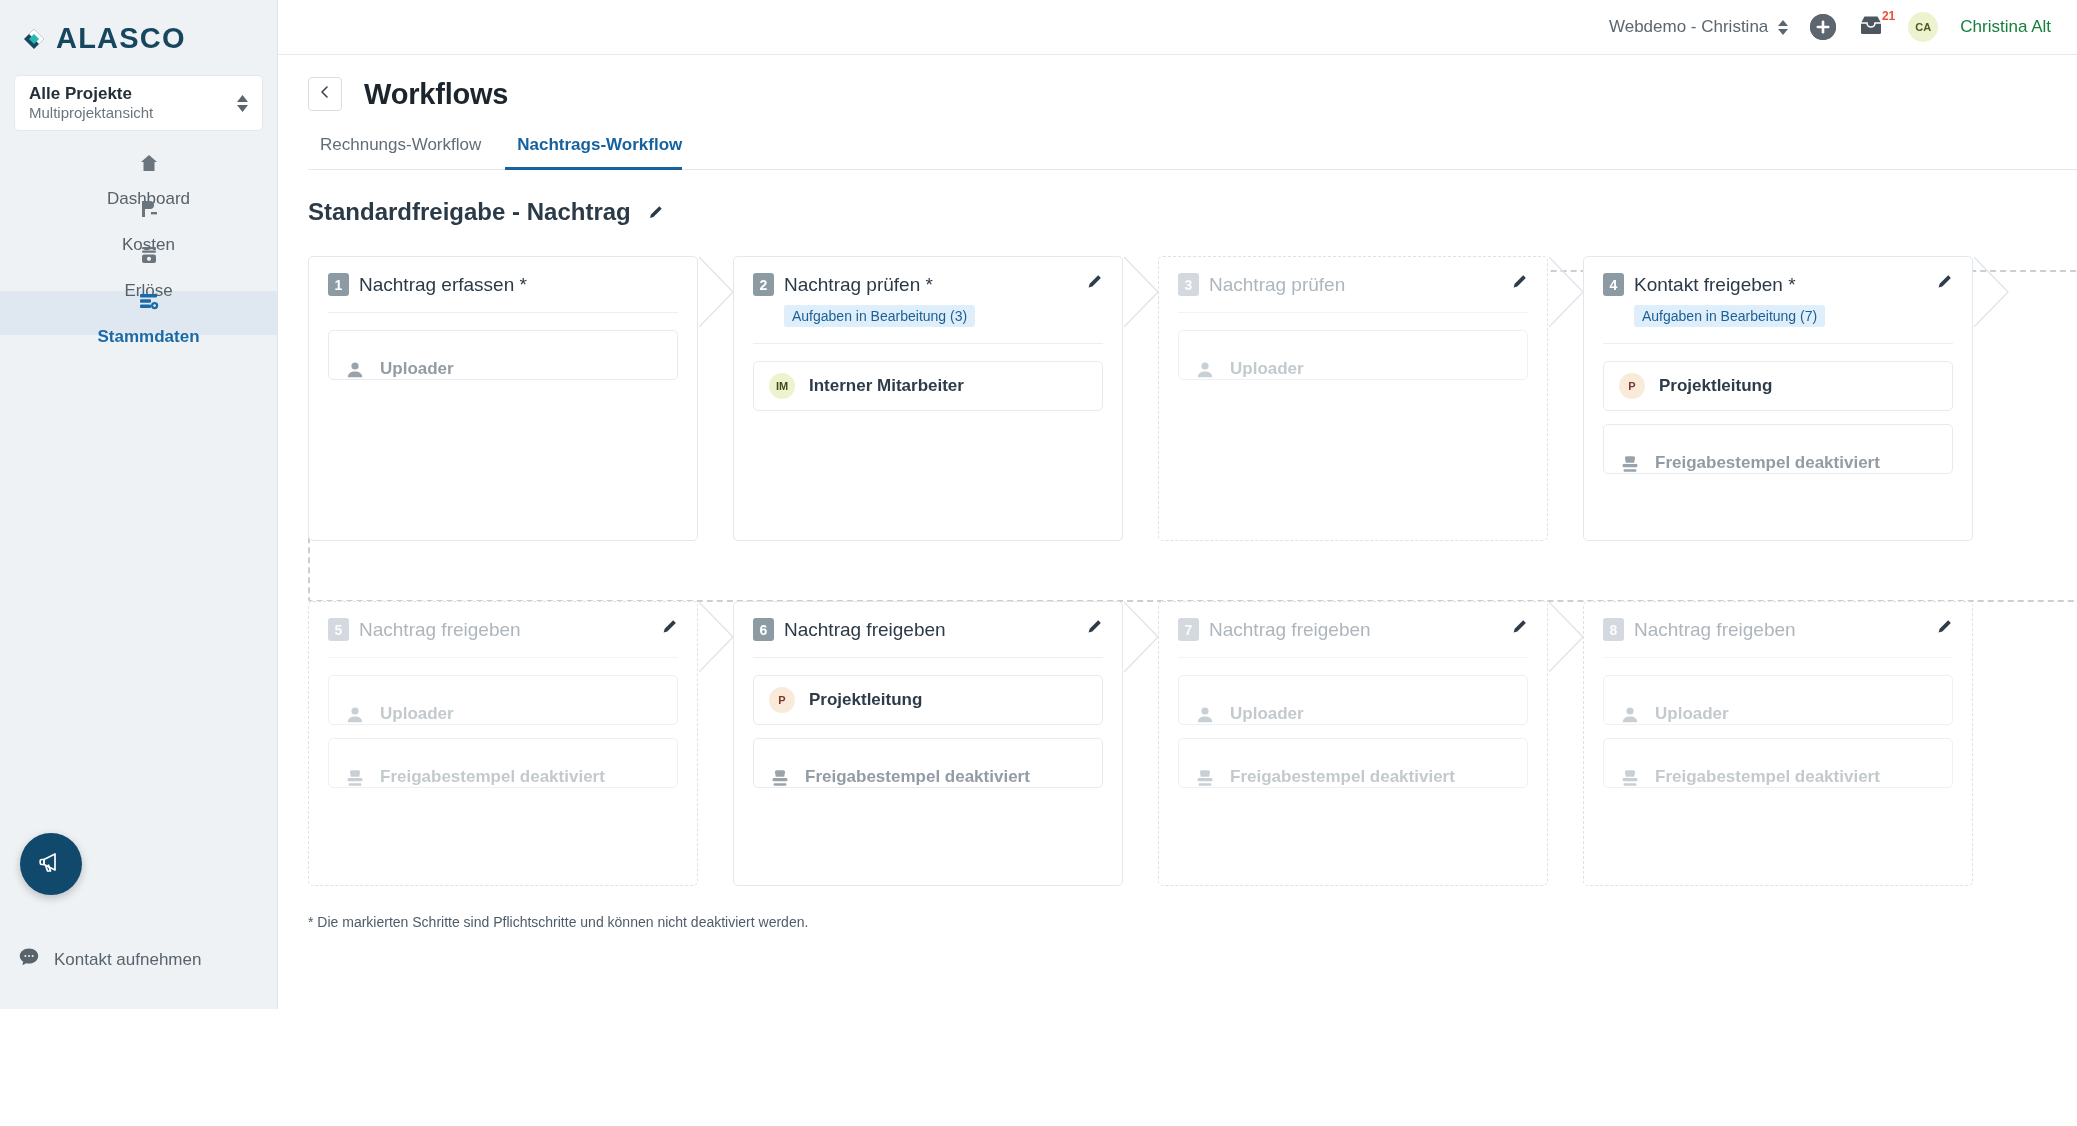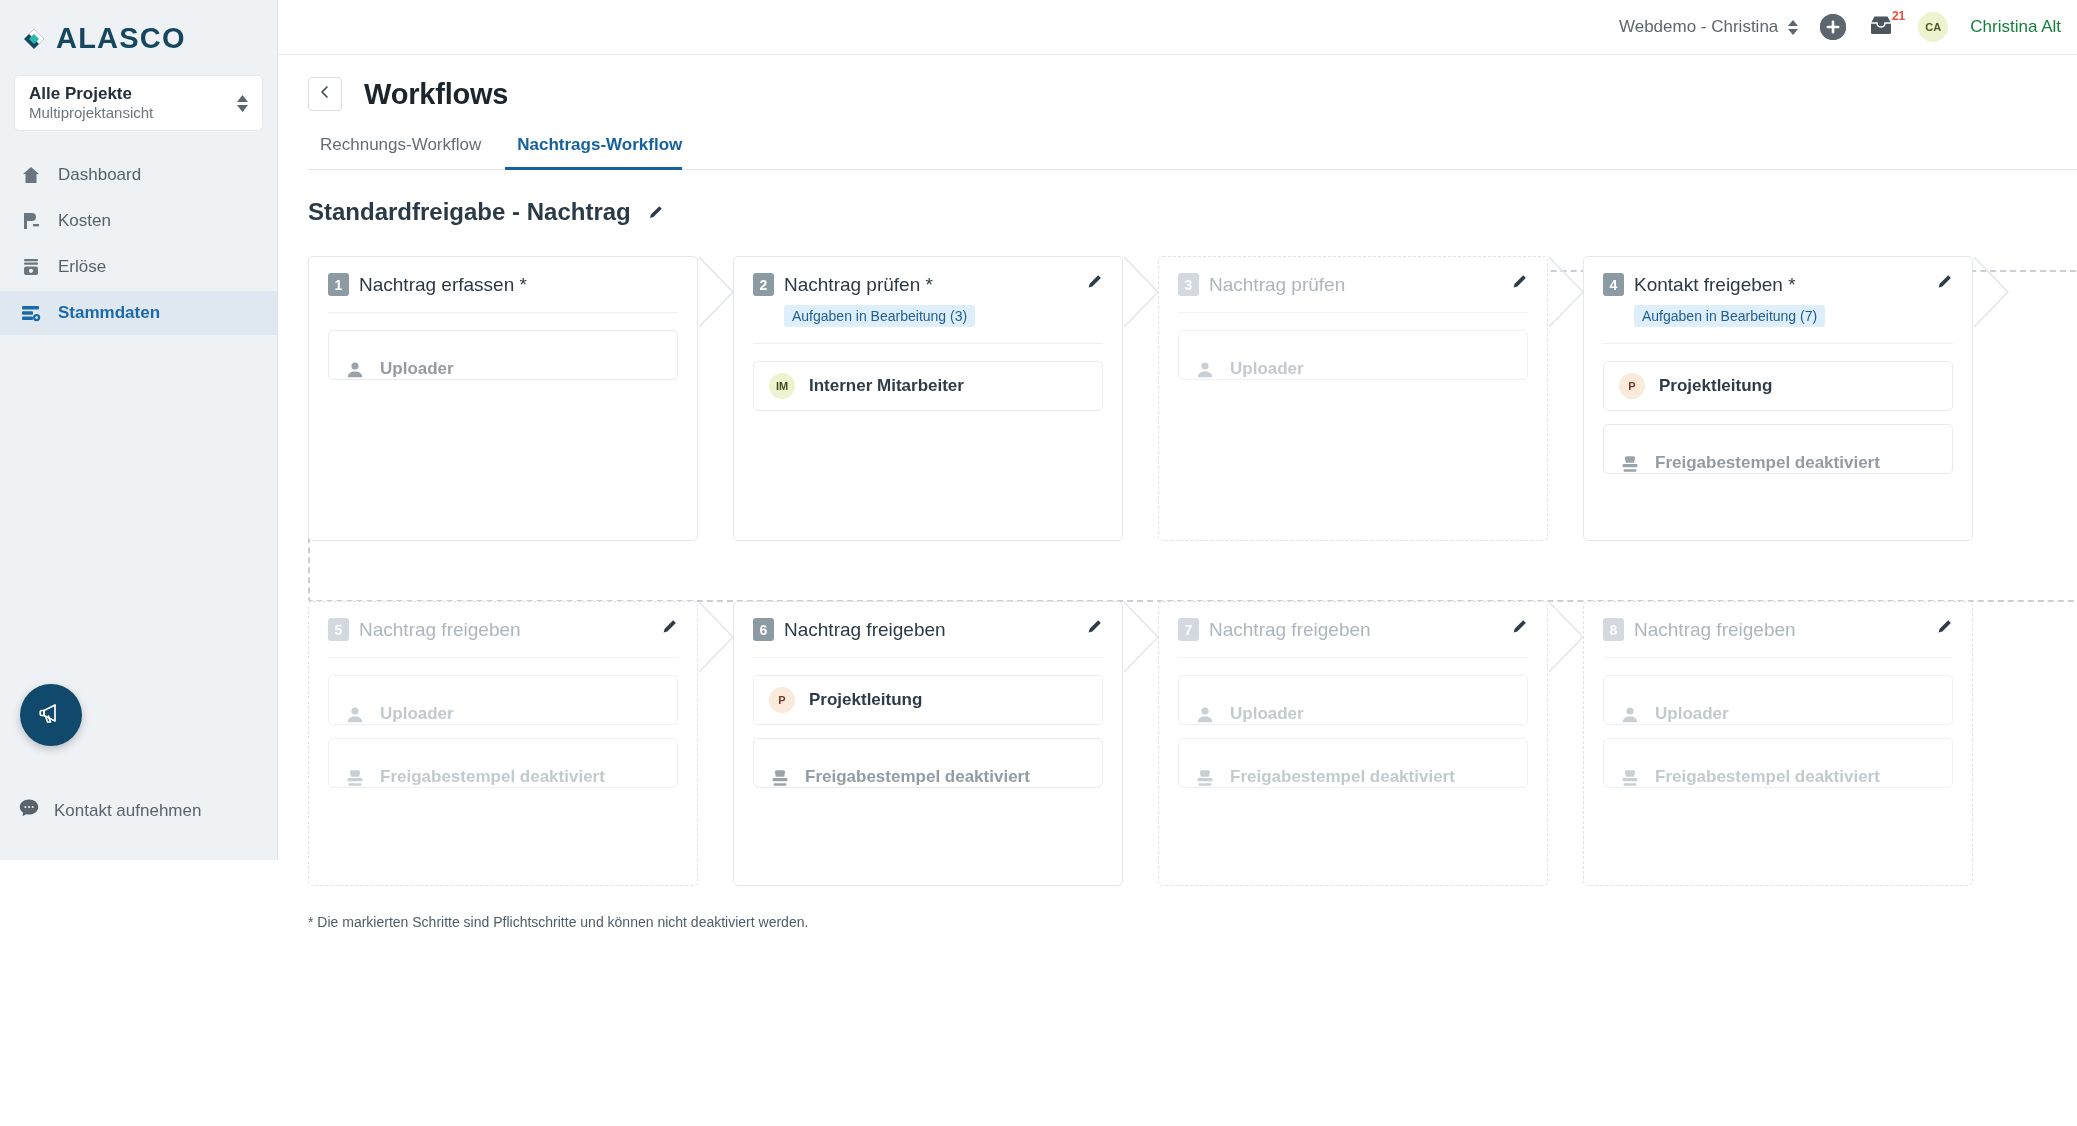--- a/index.html
+++ b/index.html
@@ -7,21 +7,21 @@
   html, body {
     width: 2077px; height: 1126px;
     font-family: "Liberation Sans", sans-serif;
     background: #ffffff;
     overflow: hidden;
   }
   #app { position: relative; width: 2077px; height: 1126px; display: flex; }
 
   
   .sidebar {
-    width: 278px; height: 860px;
+    width: 278px; height: 1009px;
     background: #eef2f5;
     border-right: 1px solid #dfe5ea;
     position: relative;
     flex: 0 0 278px;
   }
   .logo-row { display: flex; align-items: center; gap: 8px; padding: 22px 0 0 20px; }
   .logo-mark { width: 28px; height: 28px; position: relative; }
   .logo-text { font-size: 29px; font-weight: 700; color: #16475f; letter-spacing: 1.2px; font-family: "Liberation Sans", sans-serif; }
 
   .proj-select {
@@ -36,21 +36,21 @@
   }
   .proj-select .t1 { font-size: 17px; font-weight: 700; color: #23303a; line-height: 1.25; }
   .proj-select .t2 { font-size: 15px; color: #6a757e; line-height: 1.25; }
   .stepper { display: flex; flex-direction: column; gap: 3px; color: #5b666f; }
   .stepper svg { display: block; }
 
   .nav { margin-top: 22px; }
   .nav-item {
     display: flex; align-items: center; gap: 16px;
     height: 44px; padding-left: 20px; margin-bottom: 2px;
-    font-size: 17px; color: #57616a; cursor: pointer;
+    font-size: 17px; color: #57616a; cursor: pointer; flex-direction: column;
   }
   .nav-item .ic { width: 22px; height: 22px; display: flex; align-items: center; justify-content: center; color: #6b757e; }
   .nav-item.active { background: #dfe8f1; color: #1b6aa8; font-weight: 700; }
   .nav-item.active .ic { color: #1b6aa8; }
 
   .feedback-fab {
     position: absolute; left: 20px; bottom: 114px;
     width: 62px; height: 62px; border-radius: 50%;
     background: #10496b;
     display: flex; align-items: center; justify-content: center;
@@ -61,21 +61,21 @@
     position: absolute; left: 18px; bottom: 36px;
     display: flex; align-items: center; gap: 14px;
     font-size: 17px; color: #59636c; cursor: pointer;
   }
 
   
   .main { flex: 1; position: relative; height: 1126px; background: #fff; }
   .topbar {
     height: 55px; border-bottom: 1px solid #e6eaee;
     display: flex; align-items: center; justify-content: flex-end;
-    padding-right: 16px; gap: 22px; background: #fff;
+    padding-right: 26px; gap: 22px; background: #fff;
   }
   .tenant { display: flex; align-items: center; gap: 10px; font-size: 17px; color: #5d666e; cursor: pointer; }
   .plus-btn { width: 26px; height: 26px; border-radius: 50%; background: #5d666e; display:flex; align-items:center; justify-content:center; cursor:pointer; }
   .plus-btn:before { content:""; position:absolute; }
   .inbox-wrap { position: relative; cursor: pointer; width: 28px; height: 26px; display:flex; align-items:center; }
   .inbox-badge { position: absolute; top: -5px; right: -9px; font-size: 12px; font-weight: 700; color: #e8503a; }
   .avatar-chip {
     width: 30px; height: 30px; border-radius: 50%;
     background: #eef3cf; color: #4c5a1f;
     font-size: 11px; font-weight: 700;

